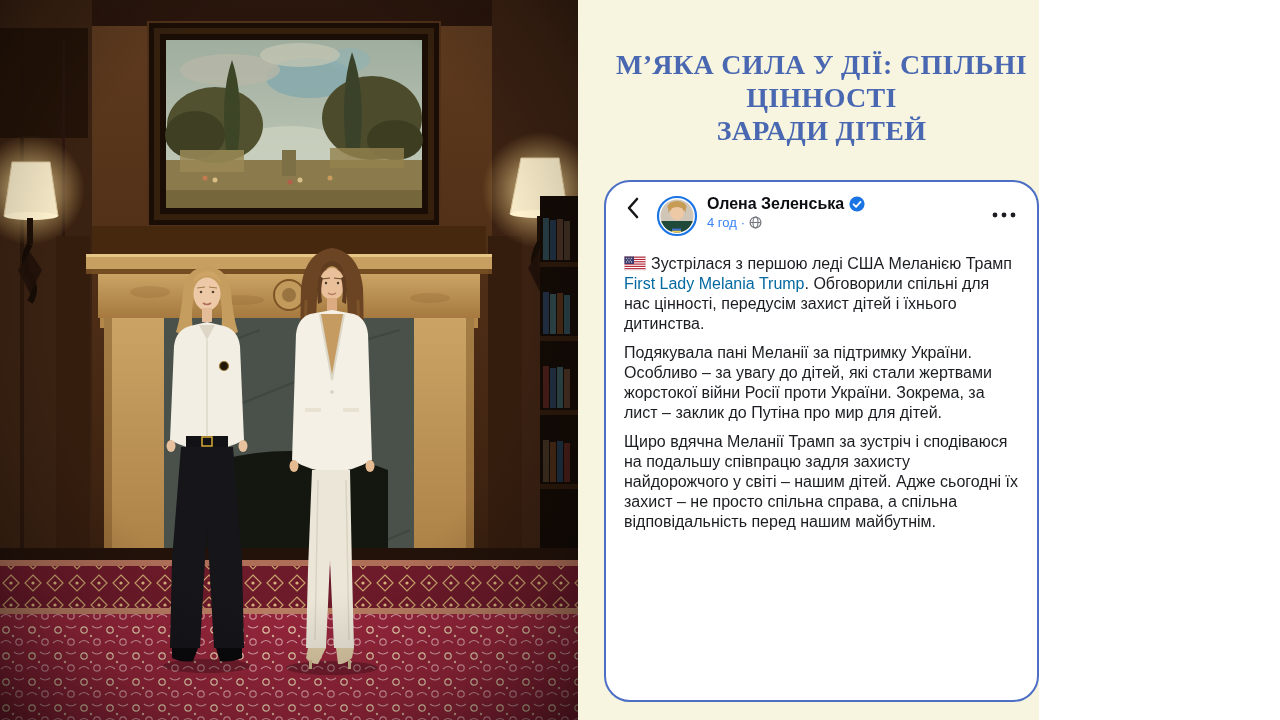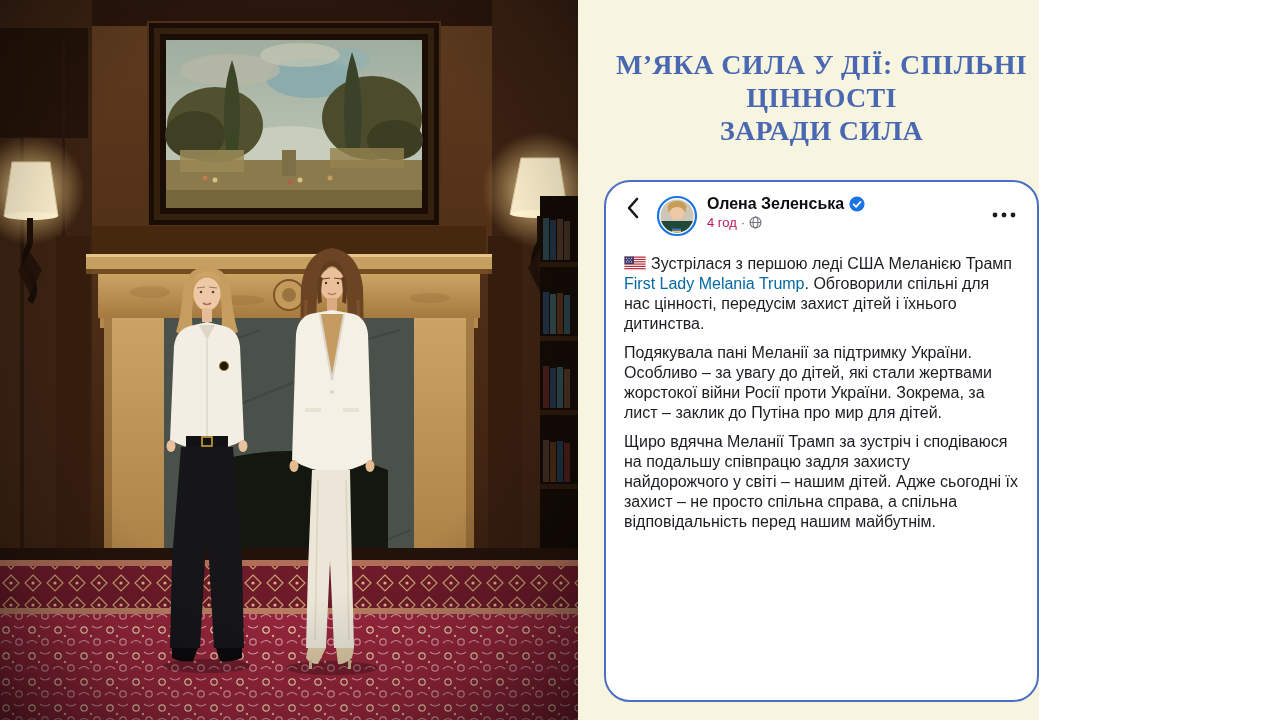--- a/index.html
+++ b/index.html
@@ -13,21 +13,21 @@
          color:#4A68B2;text-align:center;margin:0;letter-spacing:.3px;}
   .card{width:435px;height:522px;margin-top:33px;background:#FFFFFF;border:2px solid #4C6FC5;
         border-radius:26px;box-sizing:border-box;padding:13px 18px 0 18px;}
   .card-header{display:flex;align-items:flex-start;height:42px;}
   .back-btn{background:none;border:0;padding:0;margin:0 12px 0 2px;width:18px;height:26px;
             display:flex;align-items:center;cursor:pointer;}
   .avatar{width:42px;height:42px;flex:none;border-radius:50%;cursor:pointer;}
   .author-block{margin-left:9px;}
   .author-line{display:flex;align-items:center;gap:5px;}
   .author{font-size:16px;font-weight:700;color:#0c0e12;cursor:pointer;}
-  .meta{font-size:13px;color:#be185d;display:flex;align-items:center;gap:4px;margin-top:2px;}
+  .meta{font-size:13px;color:#3b82f6;display:flex;align-items:center;gap:4px;margin-top:2px;}
   .more-btn{margin-left:auto;align-self:flex-start;margin-top:8px;background:none;border:0;
             padding:4px 2px;cursor:pointer;}
   .card-body{margin-top:17px;font-size:16px;line-height:20px;color:#1b1d21;}
   .card-body p{margin:0 0 9px 0;}
   .flag{vertical-align:-2px;margin-right:5px;}
   a.link{color:#0369a1;text-decoration:none;cursor:pointer;}
 </style>
 </head>
 <body>
 
@@ -249,21 +249,21 @@
       </g>
 
       <rect x="0" y="0" width="578" height="720" fill="url(#vig)"></rect>
     </svg>
   </div>
 
   <div class="right-pane">
 
     <h1 class="title">
       <span>М’ЯКА СИЛА У ДІЇ: СПІЛЬНІ ЦІННОСТІ</span><br>
-      <span>ЗАРАДИ СИЛА</span>
+      <span>ЗАРАДИ ДІТЕЙ</span>
     </h1>
 
     <div class="card">
 
       <div class="card-header">
         <button class="back-btn" aria-label="back">
           <svg width="14" height="22" viewBox="0 0 14 22">
             <polyline points="11,2 3,11 11,20" fill="none" stroke="#15171a" stroke-width="2.6" stroke-linecap="round" stroke-linejoin="round"></polyline>
           </svg>
         </button>

